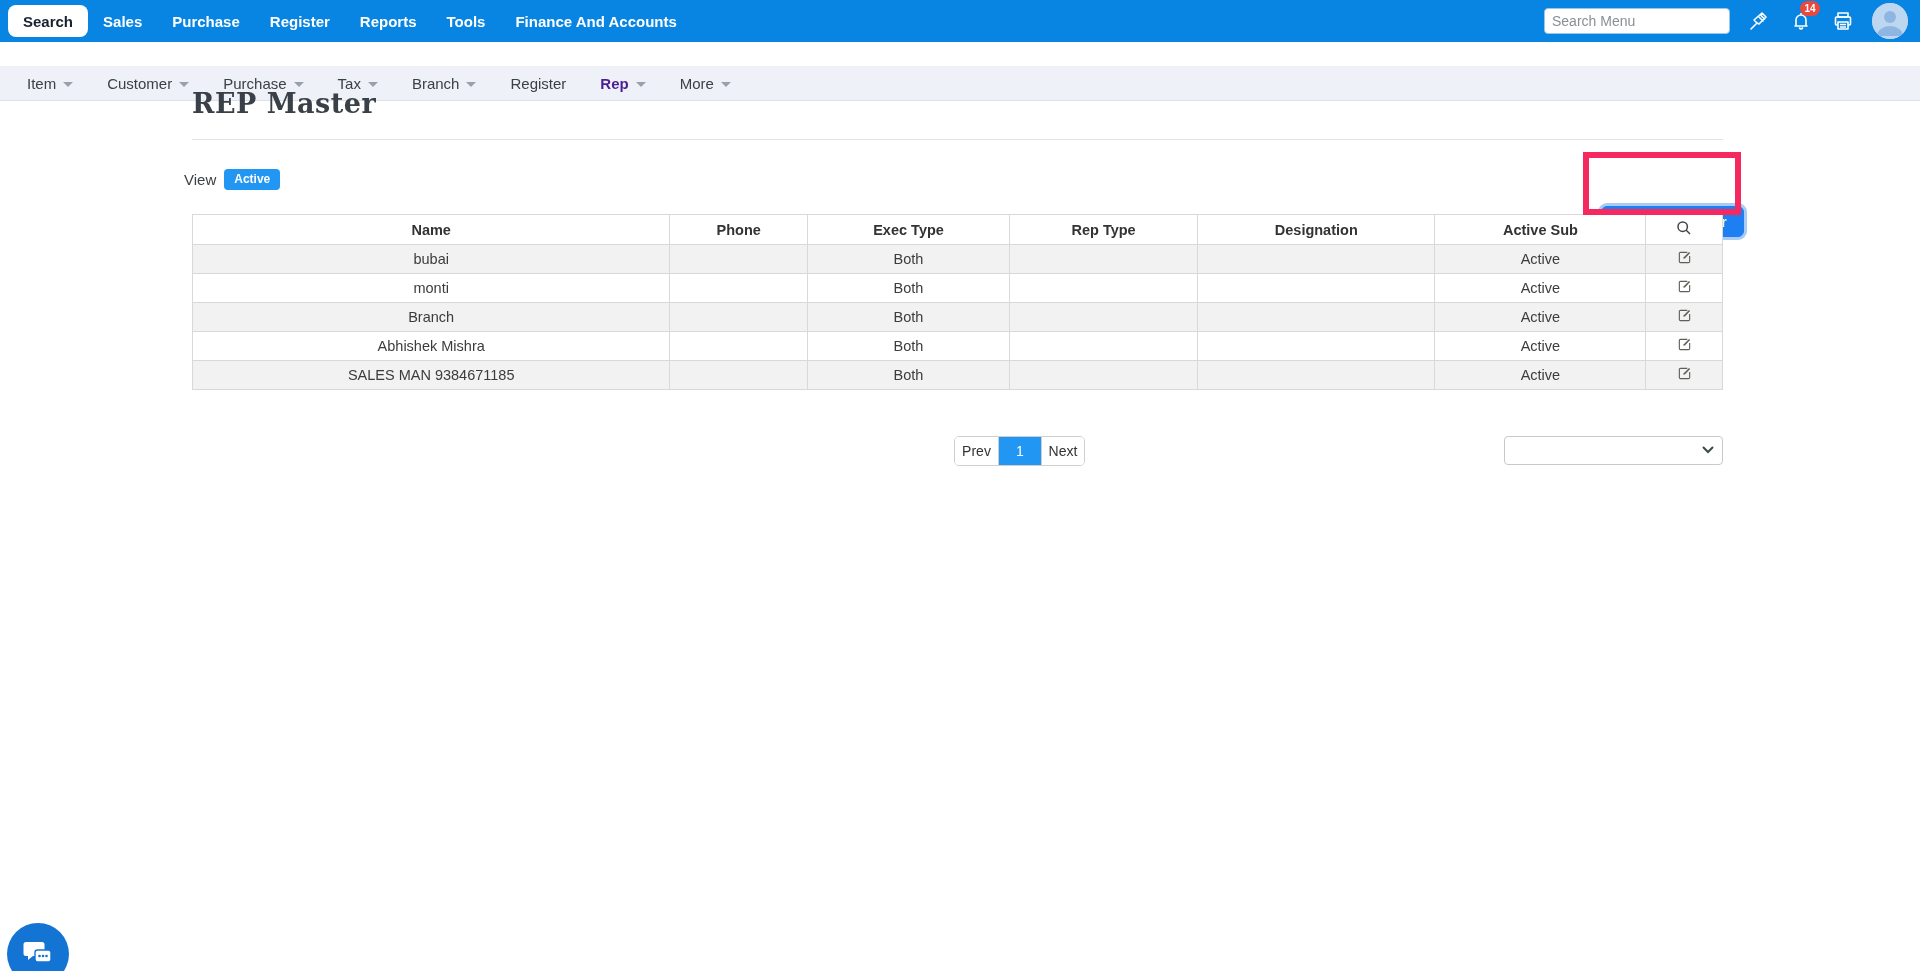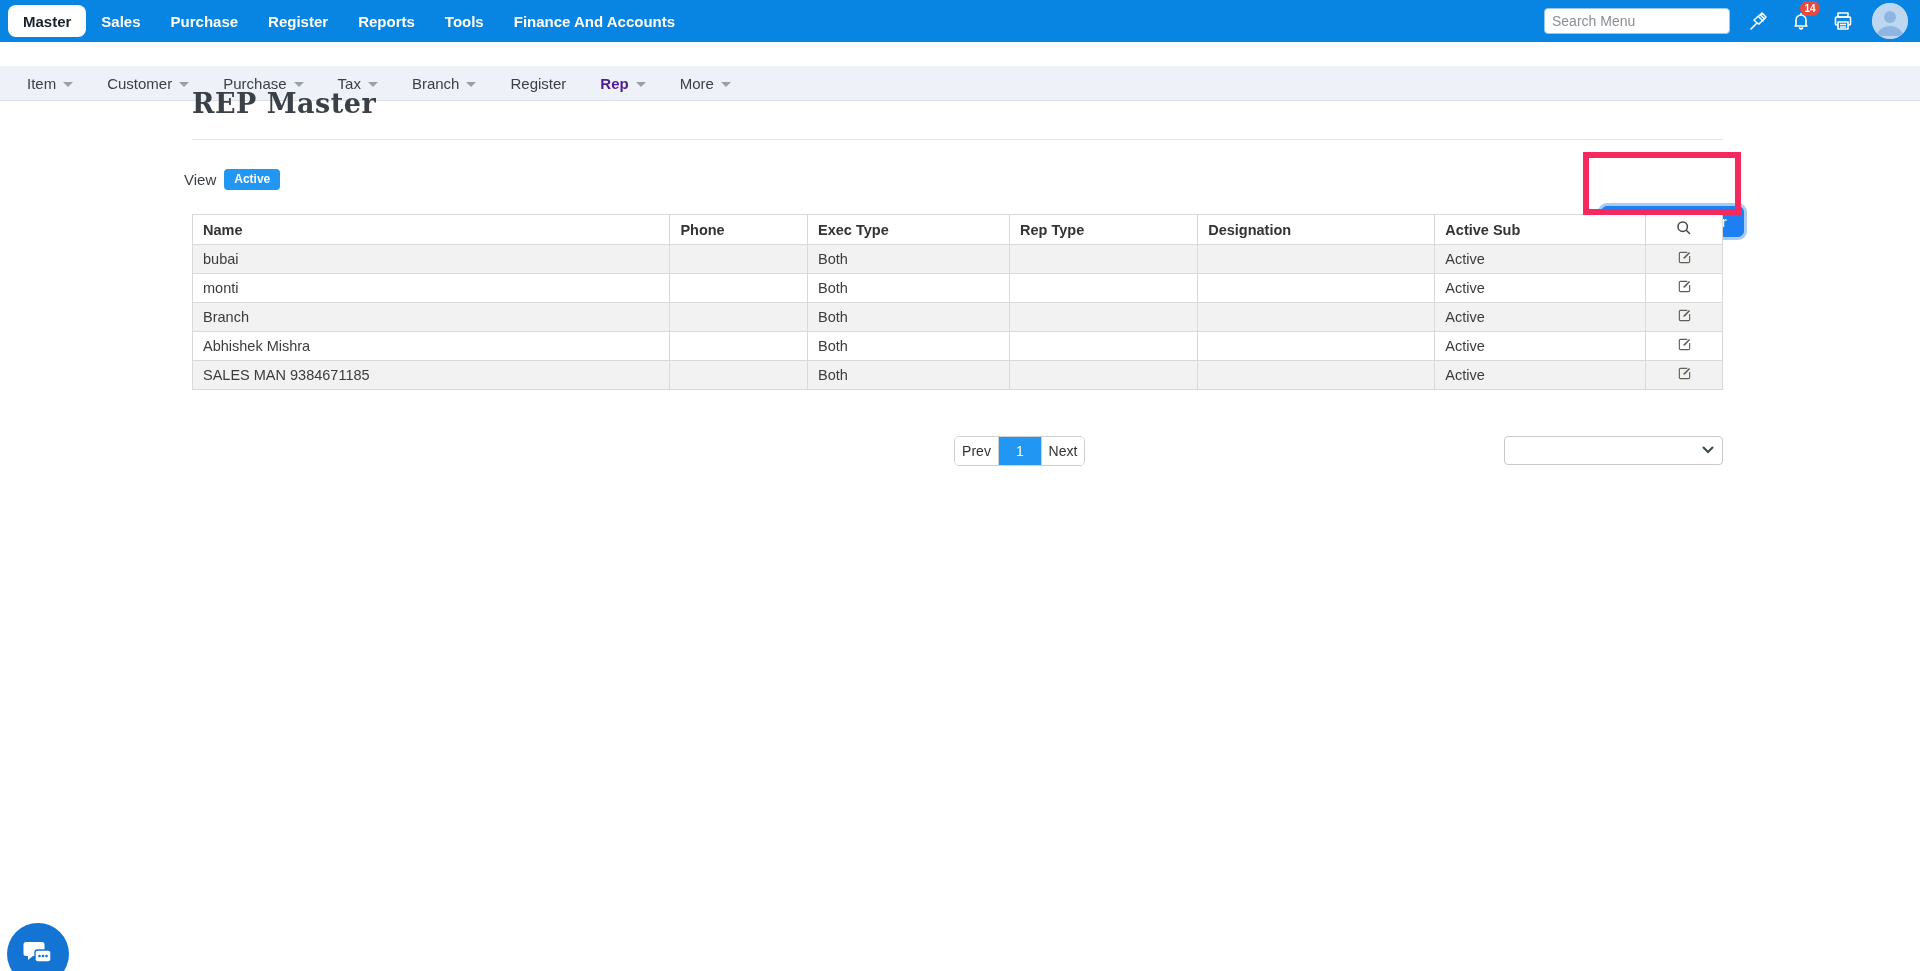--- a/index.html
+++ b/index.html
@@ -30,21 +30,21 @@
   .title-divider { position:absolute; left:192px; top:139px; width:1531px; height:1px; background:#e4e4e4; }
   .view-row { position:absolute; left:184px; top:169px; display:flex; align-items:center; gap:8px; }
   .view-label { font-size:15px; color:#3b4046; }
   .view-badge { background:#2196f3; color:#fff; font-size:12px; font-weight:bold; padding:3px 10px 4px; border-radius:4px; cursor:pointer; }
 
   .add-btn { position:absolute; left:1601px; top:166px; height:31px; padding:0 16px; background:#1d7ff2; color:#fef9c3; font-weight:bold; font-size:14px; border:1px solid #1d7ff2; border-radius:6px; cursor:pointer; box-shadow:0 0 0 3px #a9cbf6; font-family:"Liberation Sans", sans-serif;margin-top:40px; }
   .highlight-rect { position:absolute; left:1583px; top:152px; width:158px; height:63px; border:6px solid #f5295f; pointer-events:none; z-index:5; }
 
   
   .rep-table { position:absolute; left:192px; top:214px; width:1531px; border-collapse:collapse; font-size:14.5px; color:#3c3c3c; table-layout:fixed; }
-  .rep-table th, .rep-table td { border:1px solid #d9d9d9; padding:5px 10px; text-align:left; height:29px; vertical-align:middle; overflow:hidden; white-space:nowrap; }
+  .rep-table th, .rep-table td { border:1px solid #d9d9d9; padding:5px 10px; text-align:center; height:29px; vertical-align:middle; overflow:hidden; white-space:nowrap; }
   .rep-table th { font-weight:bold; color:#333; background:#fff; }
   .rep-table tbody tr:nth-child(odd) { background:#f2f2f2; }
   .rep-table tbody tr:nth-child(even) { background:#fff; }
   .c-name { width:31.2%; } .c-phone { width:9%; } .c-exec { width:13.2%; }
   .c-rep { width:12.3%; } .c-desig { width:15.5%; } .c-active { width:13.8%; } .c-icon { width:5%; text-align:center; }
   .th-search, .c-edit { text-align:center !important; }
   .edit-btn { display:inline-flex; cursor:pointer; }
 
   
   .pagination { position:absolute; left:954px; top:436px; display:flex; border:1px solid #cfcfcf; border-radius:5px; overflow:hidden; background:#fff; }
@@ -59,21 +59,21 @@
   
   .chat-launcher { position:absolute; left:7px; top:923px; width:62px; height:62px; border-radius:50%; background:#1474d4; display:flex; align-items:center; justify-content:center; cursor:pointer; }
 </style>
 </head>
 <body>
 
 <div class="app">
 
   <div class="topnav">
     <div class="topnav-tabs">
-      <div class="top-tab active">Master</div>
+      <div class="top-tab active">Search</div>
       <div class="top-tab">Sales</div>
       <div class="top-tab">Purchase</div>
       <div class="top-tab">Register</div>
       <div class="top-tab">Reports</div>
       <div class="top-tab">Tools</div>
       <div class="top-tab">Finance And Accounts</div>
     </div>
     <div class="topnav-right">
       <input class="search-box" type="text" placeholder="Search Menu" style="">
       <div class="icon-btn">

